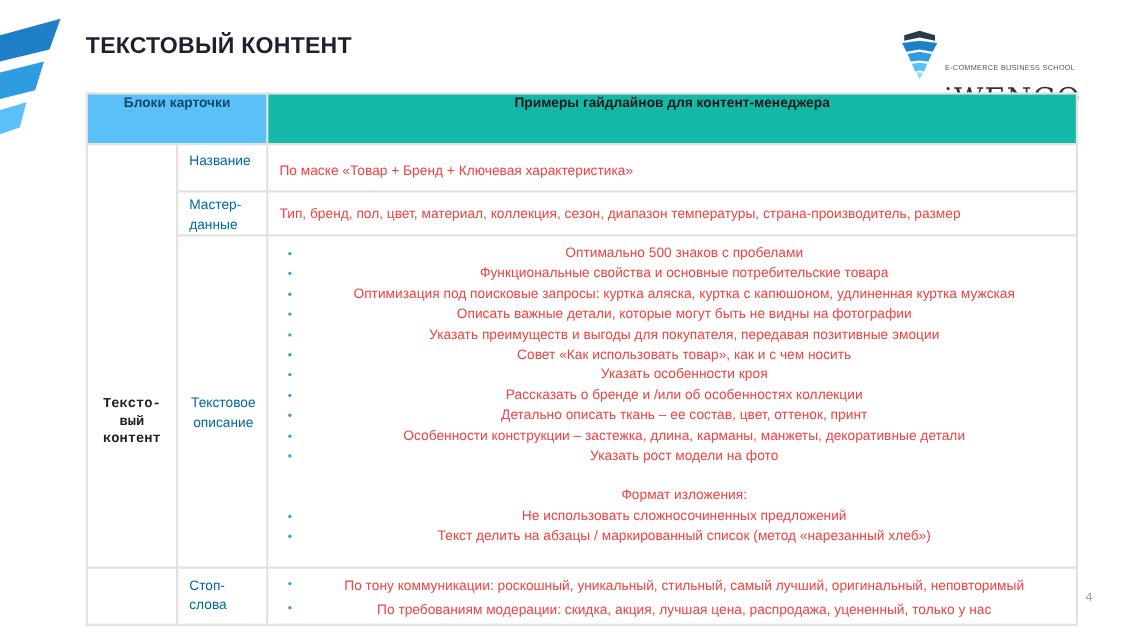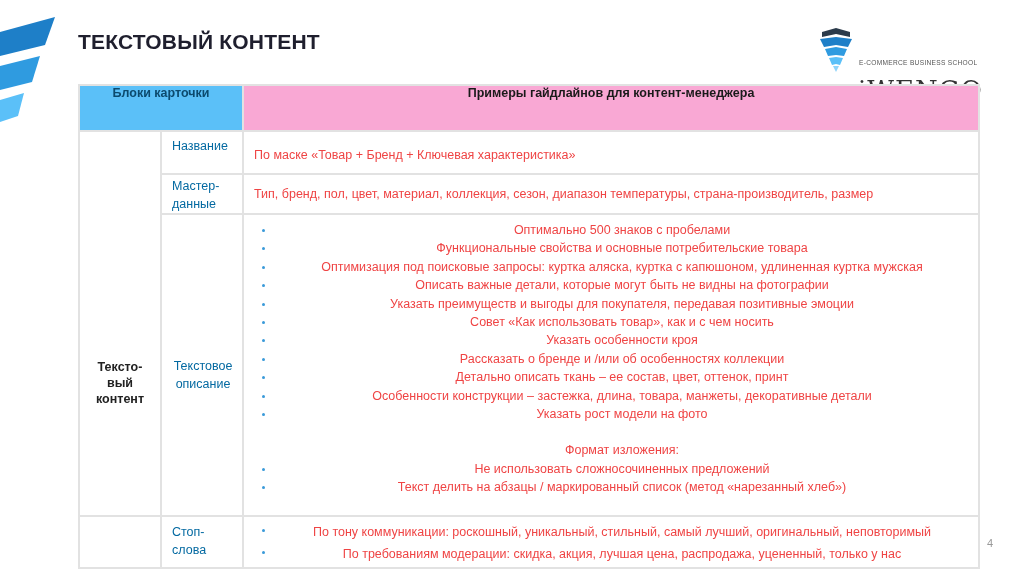--- a/index.html
+++ b/index.html
@@ -22,21 +22,21 @@
   .logo .sub {
     position:absolute; left:41px; top:33px; font-size:6.6px; color:#555; letter-spacing:0.3px; white-space:nowrap;
   }
   table.grid {
     position:absolute; left:78px; top:84px; width:902px;
     border-collapse:collapse; table-layout:fixed;
     font-size:12.5px;
   }
   table.grid td, table.grid th { border:2px solid #e2e2e2; vertical-align:top; padding:0; }
   th.hdr-a { background:#5bc0f8; height:44px; font-weight:bold; font-size:12.5px; color:#0c4a6e; vertical-align:middle; text-align:center; }
-  th.hdr-b { background:#f9a8d4; font-weight:bold; font-size:12.5px; color:#1a1a1a; vertical-align:middle; text-align:center; }
+  th.hdr-b { background:#14b8a6; font-weight:bold; font-size:12.5px; color:#1a1a1a; vertical-align:middle; text-align:center; }
   .block { font-weight:bold; text-align:center; vertical-align:middle !important; line-height:16px; }
   .sub-cell { padding:5px 8px 0 10px !important; line-height:18px; color:#0369a1;border-radius:14px; }
   .val-cell { padding:0 10px !important; color:#ef4444; }
   .row-name td { height:36px; }
   .row-master td { height:36px; }
   .vc { vertical-align:middle !important; }
   ul.bul { list-style:none; margin:0; padding:6px 0 6px 0; }
   ul.bul li { position:relative; padding-left:22px; line-height:18.4px;text-align:center; }
   ul.bul li::before {
     content:""; position:absolute; left:8px; top:8px; width:3px; height:3px; border-radius:50%; background:#3a9ad9;
@@ -79,21 +79,21 @@
   </colgroup>
   <thead>
     <tr>
       <th class="hdr-a" colspan="2">Блоки карточки</th>
       <th class="hdr-b">Примеры гайдлайнов для контент-менеджера</th>
     </tr>
   </thead>
   <tbody>
     <tr class="row-name">
       <td rowspan="3" class="block">
-        <span style="white-space:pre-line;display:block;padding-top:120px;">Тексто-
+        <span style="white-space:pre-line;display:block;padding-top:120px;font-family:Liberation Mono, monospace;">Тексто-
 вый
 контент</span>
       </td>
       <td class="sub-cell">Название</td>
       <td class="val-cell vc" style="padding-top:4px !important;">По маске «Товар + Бренд + Ключевая характеристика»</td>
     </tr>
     <tr class="row-master">
       <td class="sub-cell" style="white-space:pre-line;padding-top:2px !important;">Мастер-
 данные</td>
       <td class="val-cell vc">Тип, бренд, пол, цвет, материал, коллекция, сезон, диапазон температуры, страна-производитель, размер</td>
@@ -105,21 +105,21 @@
         <ul class="bul">
           <li>Оптимально 500 знаков с пробелами</li>
           <li>Функциональные свойства и основные потребительские товара</li>
           <li>Оптимизация под поисковые запросы:  куртка аляска, куртка с капюшоном, удлиненная куртка мужская</li>
           <li>Описать важные детали, которые могут быть не видны на фотографии</li>
           <li>Указать преимуществ и выгоды для покупателя, передавая позитивные эмоции</li>
           <li>Совет «Как использовать товар», как и с чем носить</li>
           <li>Указать особенности кроя</li>
           <li>Рассказать о бренде и /или об особенностях коллекции</li>
           <li>Детально описать ткань – ее состав, цвет, оттенок, принт</li>
-          <li>Особенности конструкции – застежка, длина, товара, манжеты, декоративные детали</li>
+          <li>Особенности конструкции – застежка, длина, карманы, манжеты, декоративные детали</li>
           <li>Указать рост модели на фото</li>
           <li class="plain gap"></li>
           <li class="plain">Формат изложения:</li>
           <li>Не использовать сложносочиненных предложений</li>
           <li>Текст делить на абзацы / маркированный список (метод «нарезанный хлеб»)</li>
         </ul>
         <div style="height:12px"></div>
       </td>
     </tr>
     <tr class="stop">

